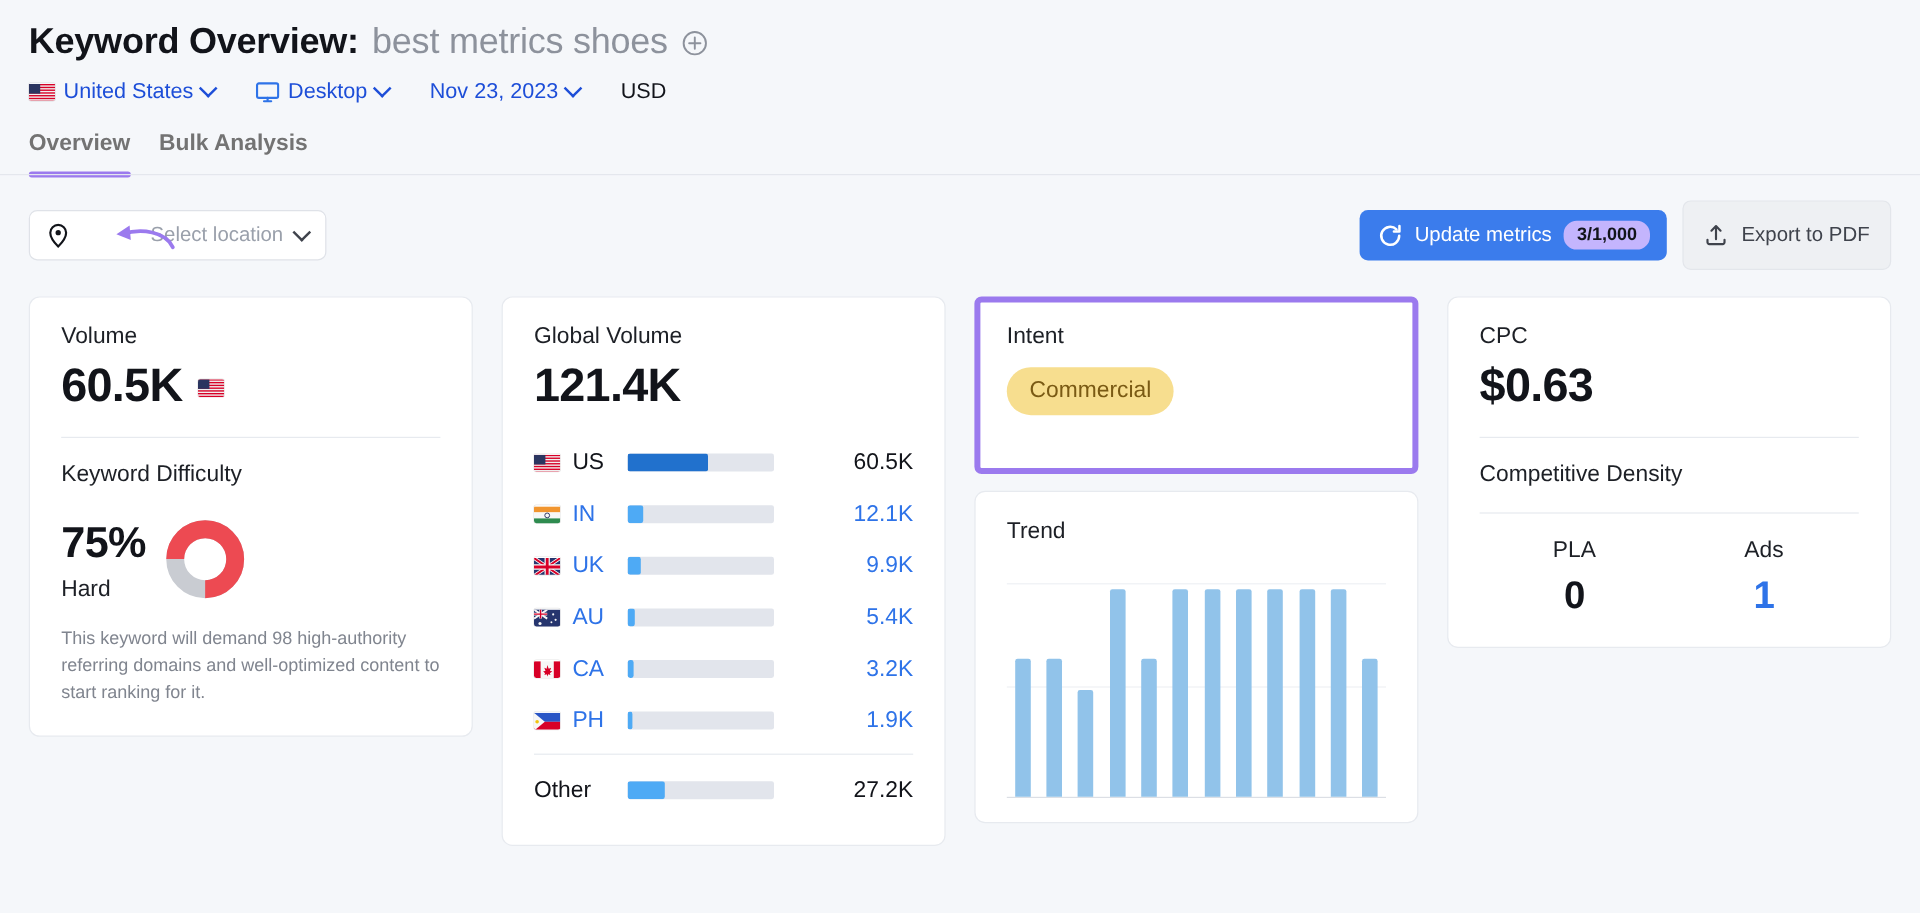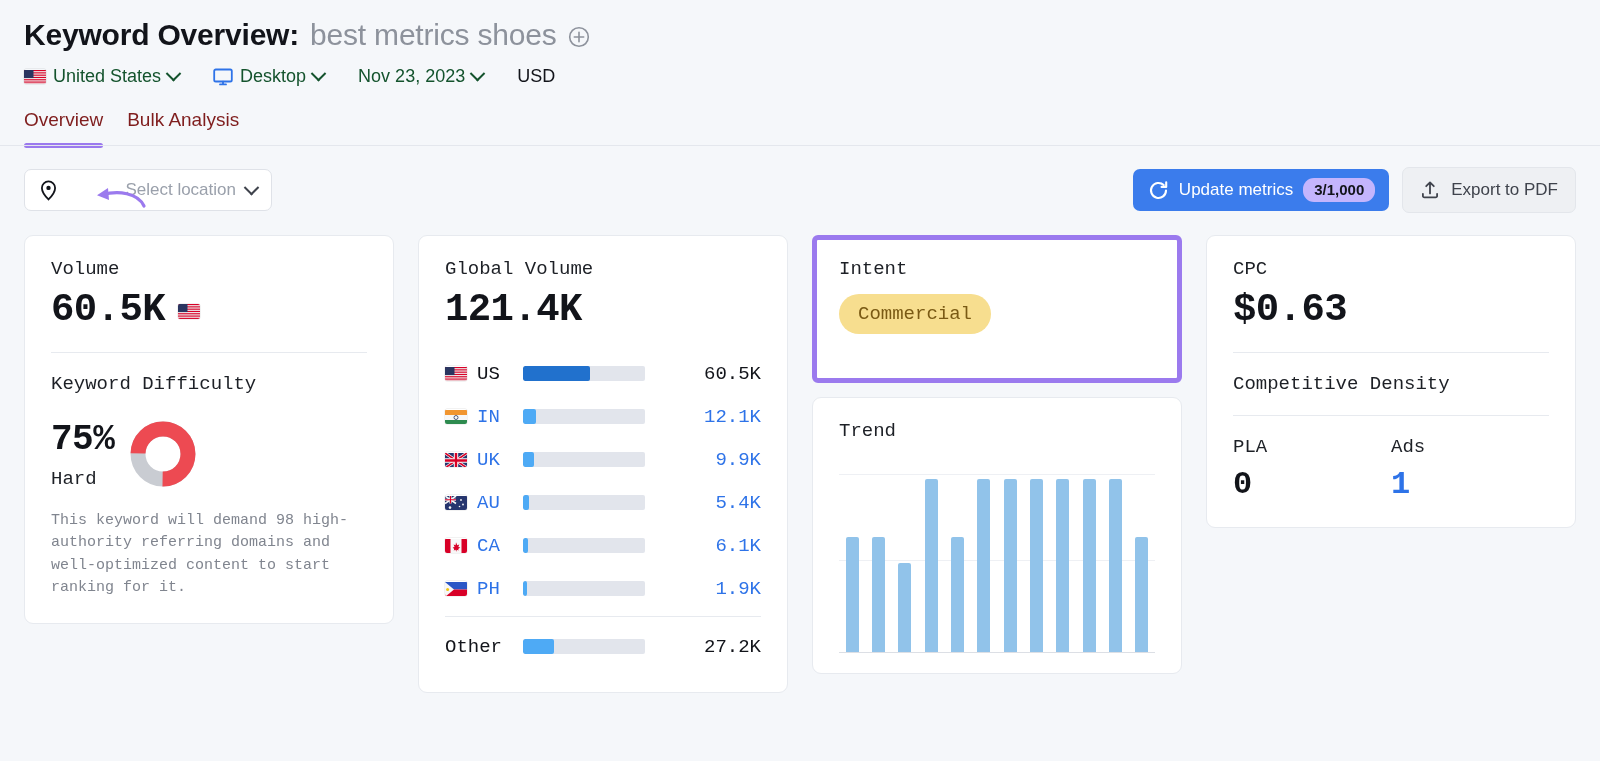--- a/index.html
+++ b/index.html
@@ -14,54 +14,54 @@
 
   
   .header { padding: 18px 24px 0 24px; }
   .title-row { display: flex; align-items: baseline; gap: 11px; }
   .title-main { font-size: 30px; font-weight: 700; color: #12141a; letter-spacing: -0.2px; }
   .title-kw { font-size: 30px; font-weight: 400; color: #8d929c; letter-spacing: -0.2px; }
   .plus-icon { display: inline-flex; align-items: center; justify-content: center;
                width: 22px; height: 22px; position: relative; top: 3px; }
 
   .meta-row { display: flex; align-items: center; gap: 0; margin-top: 14px; }
-  .meta-item { display: flex; align-items: center; gap: 7px; font-size: 18px; color: #14532d; margin-right: 34px; cursor: pointer; }
+  .meta-item { display: flex; align-items: center; gap: 7px; font-size: 18px; color: #1d4ed8; margin-right: 34px; cursor: pointer; }
   .meta-item.plain { color: #12141a; cursor: default; margin-right: 0; }
   .flag { display: inline-block; width: 22px; height: 15px; border-radius: 2px; overflow: hidden;
           position: relative; box-shadow: 0 0 0 0.5px rgba(0,0,0,.10); vertical-align: middle; }
   .chev { width: 11px; height: 11px; border-right: 2.4px solid currentColor; border-bottom: 2.4px solid currentColor;
           transform: rotate(45deg) translate(-2px,-2px); }
 
   
   .tabs { display: flex; gap: 24px; padding: 0 24px; margin-top: 22px; position: relative; }
-  .tab { font-size: 19px; color: #7f1d1d; padding-bottom: 14px; cursor: pointer; position: relative; }
+  .tab { font-size: 19px; color: #737373; padding-bottom: 14px; cursor: pointer; position: relative; font-weight: bold; }
   .tab.active::after { content: ""; position: absolute; left: 0; right: 0; bottom: -3px; height: 5px;
                        background: #9b7aee; border-radius: 3px; }
   .tabs-rule { position: absolute; left: 0; right: 0; bottom: -1px; height: 1px; background: #e4e7ed; }
 
   
   .anno-arrow { position: absolute; left: 86px; top: 186px; width: 70px; height: 26px; pointer-events: none; }
 
   
   .toolbar { display: flex; align-items: center; padding: 22px 24px 0 24px; }
   .loc-select { display: flex; align-items: center; gap: 10px; background: #fff; border: 1px solid #dfe2e8;
                 border-radius: 7px; height: 42px; padding: 0 14px; min-width: 248px; cursor: pointer; }
   .loc-text { font-size: 17px; color: #9aa0ab; flex: 1; text-align: right; }
   .toolbar-right { margin-left: auto; display: flex; align-items: center; gap: 13px; }
   .btn-update { display: flex; align-items: center; gap: 10px; background: #3b7cec; color: #fff;
                 border: none; border-radius: 7px; height: 42px; padding: 0 14px 0 15px; font-size: 17px;
                 font-family: inherit; cursor: pointer; }
   .pill-count { background: #c4b5fd; color: #12141a; font-size: 15px; font-weight: 700; border-radius: 11px;
                 padding: 3px 11px; line-height: 1.2; }
   .btn-export { display: flex; align-items: center; gap: 11px; background: #eef0f3; color: #3f434c;
-                border: 1px solid #e3e6eb; border-radius: 7px; height: 46px; padding: 0 17px; font-size: 17px;
+                border: 1px solid #e3e6eb; border-radius: 7px; height: 58px; padding: 0 17px; font-size: 17px;
                 font-family: inherit; cursor: pointer; }
 
   
-  .grid { display: grid; grid-template-columns: 1fr 1fr 1fr 1fr; gap: 24px; padding: 22px 24px 0 24px; align-items: start; font-family: Liberation Mono, monospace; }
+  .grid { display: grid; grid-template-columns: 1fr 1fr 1fr 1fr; gap: 24px; padding: 22px 24px 0 24px; align-items: start; }
   .card { background: #fff; border: 1px solid #e7eaef; border-radius: 9px; padding: 22px 26px 24px 26px; }
   .col-intent { display: flex; flex-direction: column; gap: 14px; }
   .card-label { font-size: 19px; color: #1d2026; }
   .card-value { font-size: 39px; font-weight: 700; color: #12141a; letter-spacing: -0.6px; margin-top: 8px; }
   .hr { height: 1px; background: #e7eaef; margin: 20px 0; }
 
   .vol-row { display: flex; align-items: center; gap: 13px; }
 
   
   .kd-row { display: flex; align-items: flex-start; gap: 16px; margin-top: 24px; }
@@ -93,21 +93,21 @@
   .trend-chart { position: relative; height: 185px; margin-top: 26px; }
   .grid-line { position: absolute; left: 0; right: 0; height: 1px; background: #eef0f4; }
   .axis-line { position: absolute; left: 0; right: 0; bottom: 0; height: 1.5px; background: #dcdfe5; }
   .bars { position: absolute; left: 0; right: 0; bottom: 1.5px; top: 0; display: flex;
           align-items: flex-end; gap: 0; }
   .bar-slot { flex: 1; display: flex; justify-content: center; }
   .bar { width: 13px; background: #91c3ea; border-radius: 2px 2px 0 0; }
 
   
   .pla-ads { display: flex; gap: 0; }
-  .pla-ads > div { flex: 1; }
+  .pla-ads > div { flex: 1; text-align: center; }
   .small-val { font-size: 32px; font-weight: 700; color: #12141a; margin-top: 8px; letter-spacing: -0.4px; }
   .small-val.link { color: #2e73e8; }
 </style>
 </head>
 <body>
 
 <div class="page">
 
   <div class="header">
     <div class="title-row">
@@ -352,21 +352,21 @@
                   <rect x="16.5" width="5.5" height="15" fill="#d80027"></rect>
                   <path d="M11 3.2l1.3 3 2-0.7-1 2.6 2 0.3-2.1 1.6 0.5 1.4-1.9-0.6-0.6 2-0.6-2-1.9 0.6 0.5-1.4L7.6 8.4l2-0.3-1-2.6 2 0.7z" fill="#d80027"></path>
                 </svg></span>
               <span>CA</span>
             </div>
             <div>
               <div class="gv-track">
                 <div class="gv-fill" style="width: 4%;"></div>
               </div>
             </div>
-            <div class="gv-val">6.1K</div>
+            <div class="gv-val">3.2K</div>
           </div>
           <div class="gv-row">
             <div class="gv-name">
               <span class="flag"><svg width="22" height="15" viewBox="0 0 22 15">
                   <rect width="22" height="7.5" fill="#2a56c6"></rect>
                   <rect y="7.5" width="22" height="7.5" fill="#d80027"></rect>
                   <path d="M0 0L9 7.5L0 15z" fill="#f7f7f7"></path>
                   <circle cx="2.6" cy="7.5" r="1.5" fill="#f1c40f"></circle>
                 </svg></span>
               <span>PH</span>

